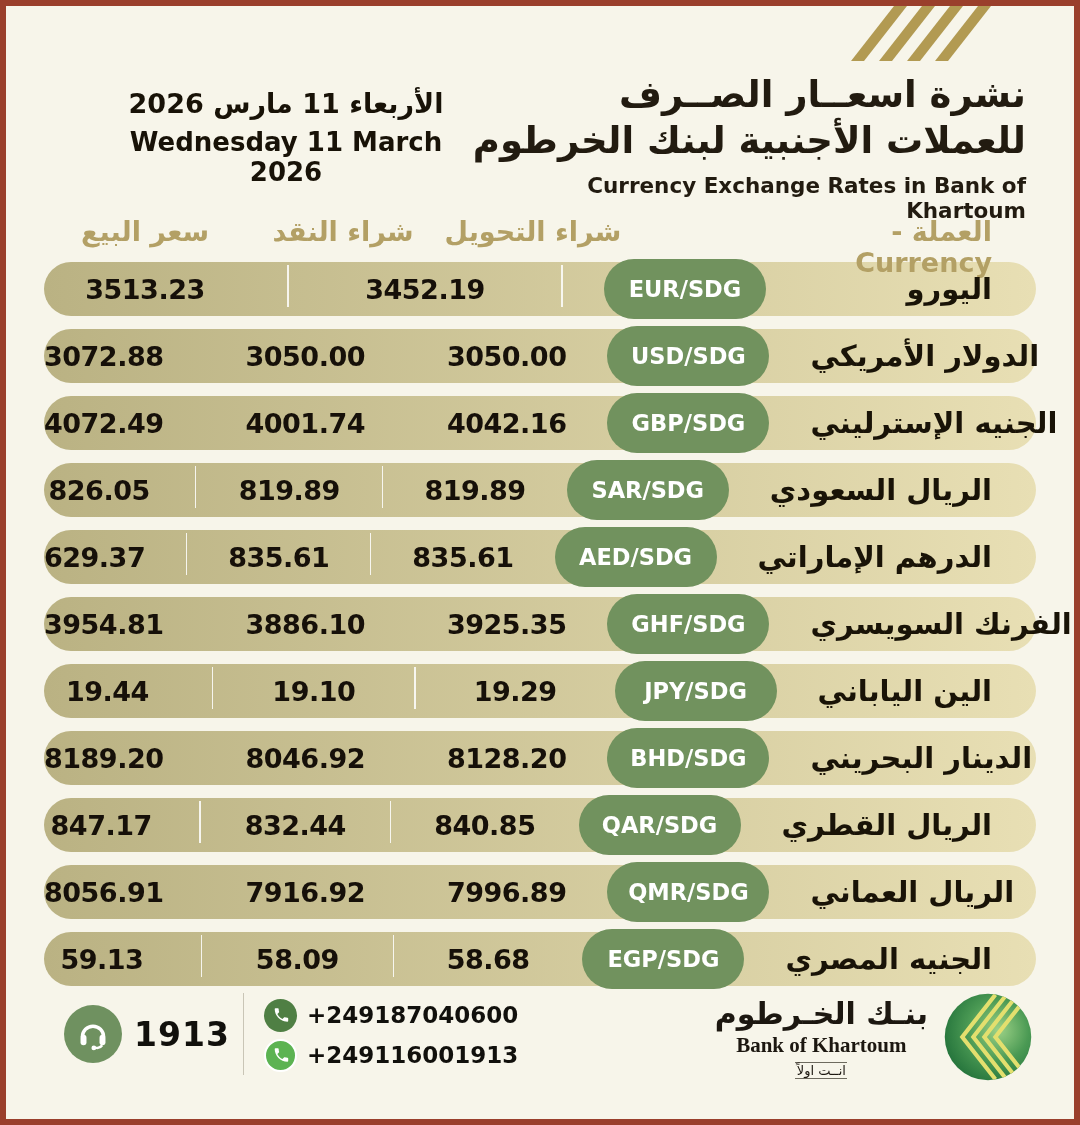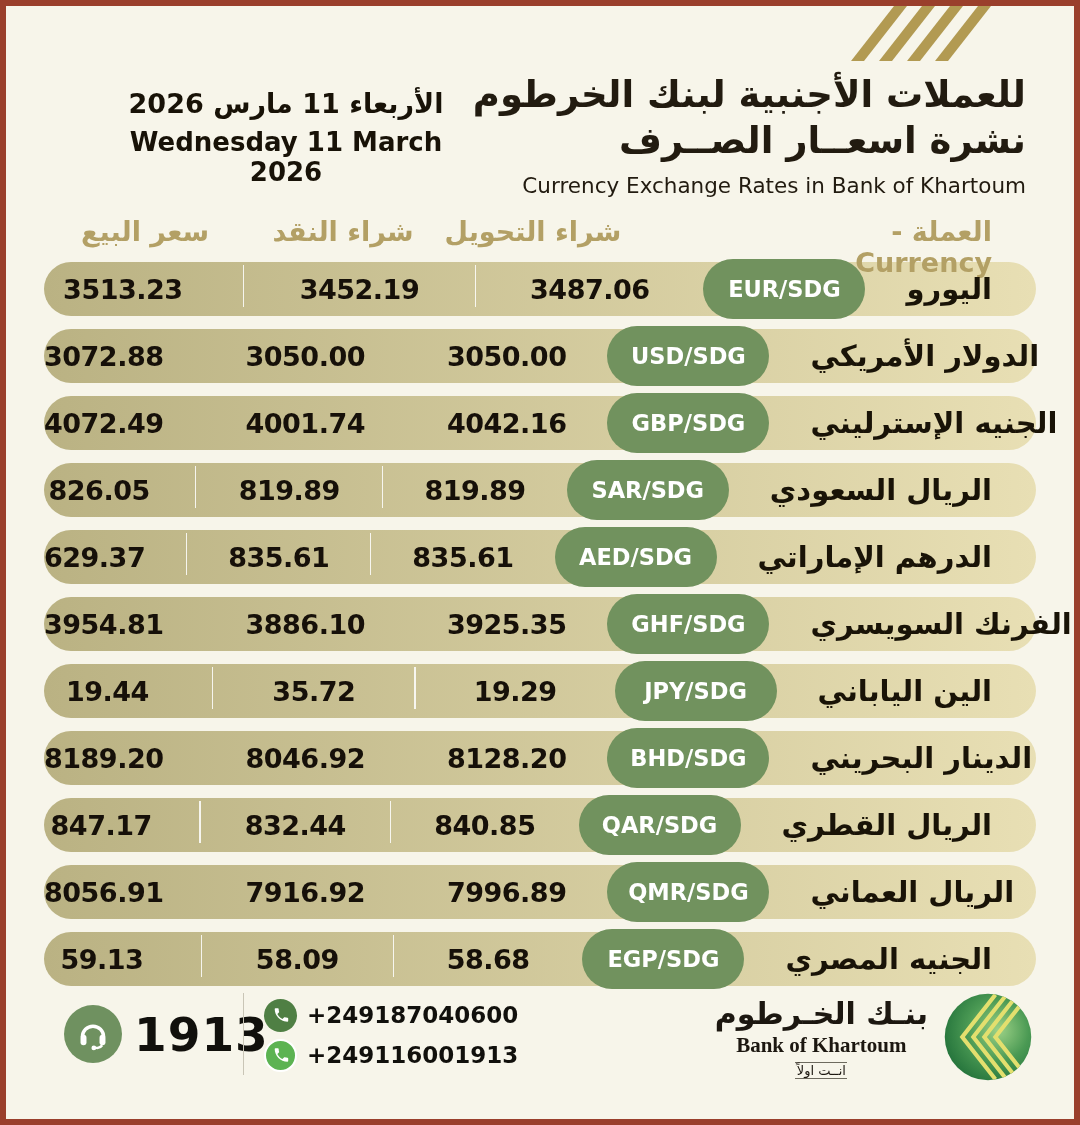--- a/index.html
+++ b/index.html
@@ -23,21 +23,21 @@
   .stripe:nth-child(1){left:46px;} .stripe:nth-child(2){left:74px;}
   .stripe:nth-child(3){left:102px;} .stripe:nth-child(4){left:130px;}
 
   
   .header { position:relative; height:210px; }
   .title-block {
     position:absolute; top:66px; right:48px; width:560px;
     text-align:right; direction:rtl;
   }
   .title-ar { font-size:37px; font-weight:bold; color:#221b10; line-height:1.25; }
-  .title-en { font-size:21.5px; font-weight:normal; color:#221b10; margin-top:8px; direction:ltr;text-align:right; }
+  .title-en { font-size:21.5px; font-weight:bold; color:#221b10; margin-top:8px; direction:ltr;text-align:right; }
   .date-block { position:absolute; top:82px; left:95px; width:370px; text-align:center; }
   .date-ar { font-size:27px; font-weight:bold; color:#181207; direction:rtl; }
   .date-en { font-size:26px; font-weight:bold; color:#181207; margin-top:8px; }
 
   
   .cols {
     display:flex; 
     margin:0 38px 10px 38px; height:36px;
     color:#b3a065; font-weight:bold; font-size:27px;
   }
@@ -72,21 +72,21 @@
   }
 
   
   .footer { position:absolute; left:0; right:0; bottom:18px; height:110px; }
   .hotline-group { position:absolute; left:58px; top:14px; display:flex; align-items:center; }
   .hotline-circle {
     width:58px; height:58px; border-radius:50%;
     background:#6f9160; display:flex; align-items:center; justify-content:center;
   }
   .hotline-circle svg { width:34px; height:34px; }
-  .hotline-number { font-size:47px; font-weight:bold; color:#11100c; margin-left:12px; letter-spacing:1px; }
+  .hotline-number { font-size:33px; font-weight:bold; color:#11100c; margin-left:12px; letter-spacing:1px; }
   .footer-divider { position:absolute; left:237px; top:2px; width:1px; height:82px; background:#c9c5b6; }
   .contact-group { position:absolute; left:258px; top:4px; }
   .contact-line { display:flex; align-items:center; height:40px;justify-content:space-between; }
   .contact-icon {
     width:33px; height:33px; border-radius:50%;
     display:flex; align-items:center; justify-content:center; flex-shrink:0;
   }
   .contact-icon.phone { background:#4f7f44; }
   .contact-icon.whatsapp { background:#5cb352; border:2px solid #ffffff; }
   .contact-icon svg { width:18px; height:18px; }
@@ -108,22 +108,22 @@
 
   <div class="stripes">
     <div class="stripe"></div>
     <div class="stripe"></div>
     <div class="stripe"></div>
     <div class="stripe"></div>
   </div>
 
   <div class="header">
     <div class="title-block">
+      <div class="title-ar">نشرة اسعــار الصــرف</div>
       <div class="title-ar">للعملات الأجنبية لبنك الخرطوم</div>
-      <div class="title-ar">نشرة اسعــار الصــرف</div>
       <div class="title-en">Currency Exchange Rates in Bank of Khartoum</div>
     </div>
     <div class="date-block">
       <div class="date-ar">الأربعاء 11 مارس 2026</div>
       <div class="date-en">Wednesday 11 March 2026</div>
     </div>
   </div>
 
   <div class="cols">
     <div class="col-sell">سعر البيع</div>
@@ -134,21 +134,20 @@
     <div class="col-badge-space"></div>
     <div class="col-currency">العملة - Currency</div>
   </div>
 
   <div class="rows" id="rows-container">
     <div class="row">
       <div class="num sell">3513.23</div>
       <div class="vdiv"></div>
       <div class="num cash">3452.19</div>
       <div class="vdiv"></div>
-      <div class="num transfer">3487.06</div>
       <div class="badge">EUR/SDG</div>
       <div class="name">اليورو</div>
     </div>
 
     <div class="row">
       <div class="num sell">3072.88</div>
       <div class="vdiv"></div>
       <div class="num cash">3050.00</div>
       <div class="vdiv"></div>
       <div class="num transfer">3050.00</div>
@@ -192,21 +191,21 @@
       <div class="num cash">3886.10</div>
       <div class="vdiv"></div>
       <div class="num transfer">3925.35</div>
       <div class="badge">GHF/SDG</div>
       <div class="name">الفرنك السويسري</div>
     </div>
 
     <div class="row">
       <div class="num sell">19.44</div>
       <div class="vdiv"></div>
-      <div class="num cash">35.72</div>
+      <div class="num cash">19.10</div>
       <div class="vdiv"></div>
       <div class="num transfer">19.29</div>
       <div class="badge">JPY/SDG</div>
       <div class="name">الين الياباني</div>
     </div>
 
     <div class="row">
       <div class="num sell">8189.20</div>
       <div class="vdiv"></div>
       <div class="num cash">8046.92</div>

